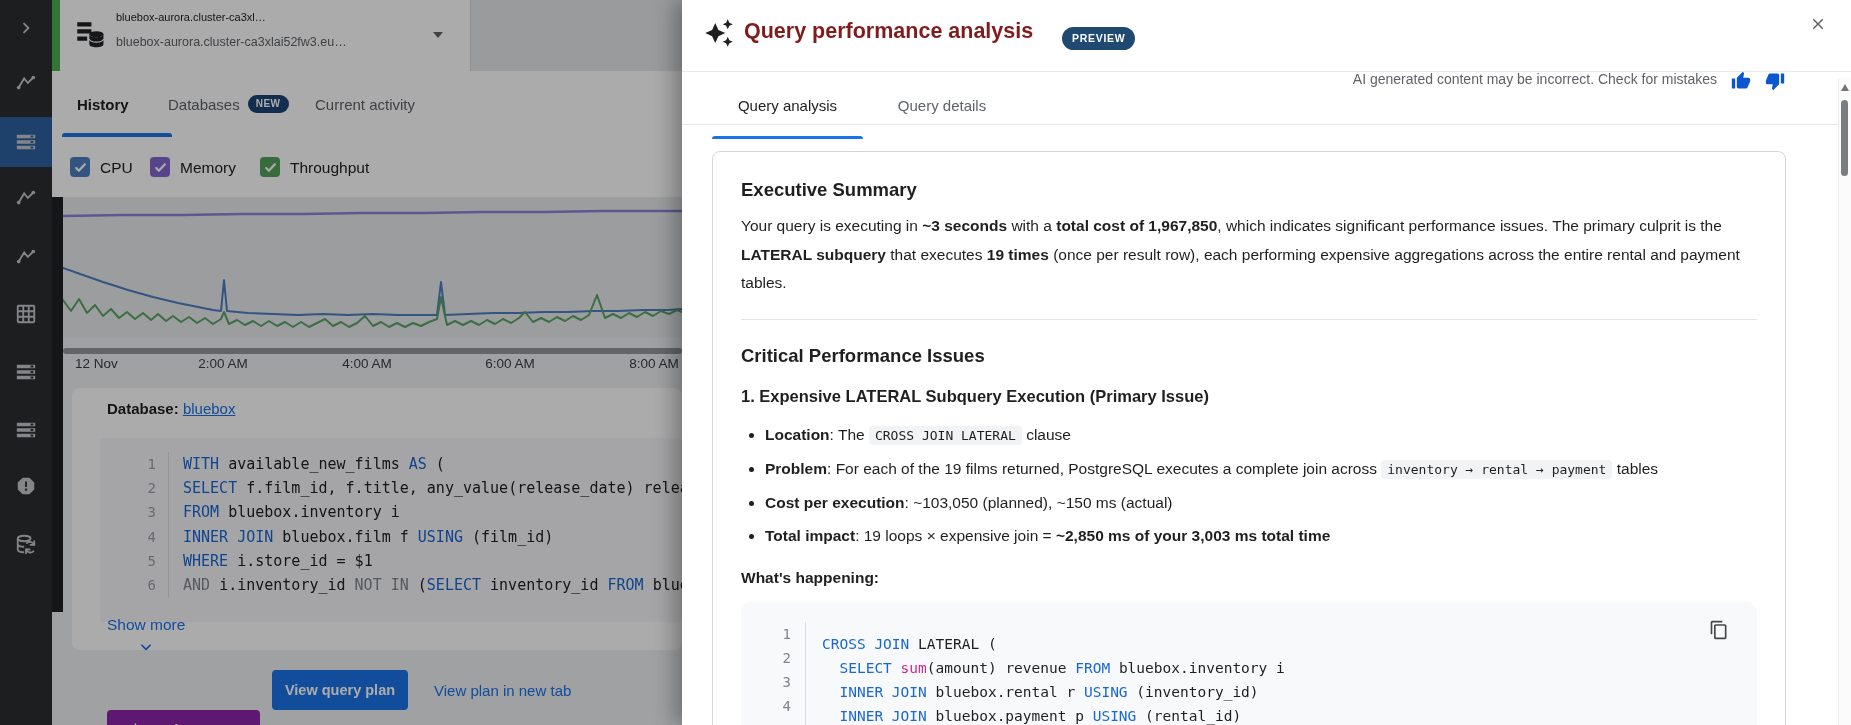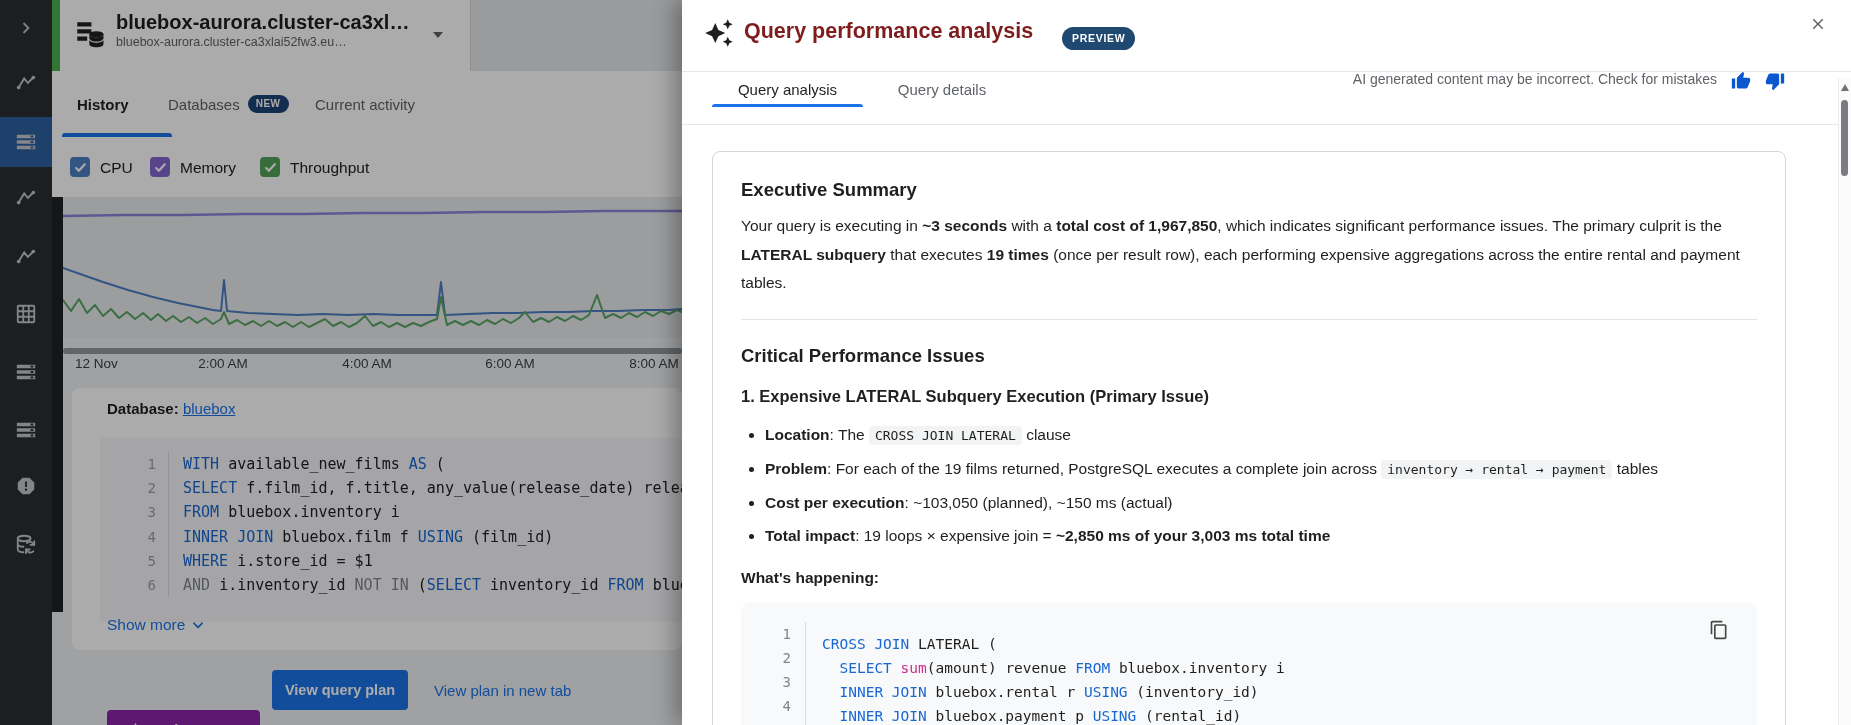--- a/index.html
+++ b/index.html
@@ -8,21 +8,21 @@
   #left{position:absolute;inset:0;width:682px;height:725px;background:#eef0f3;}
   .sidebar{position:absolute;left:0;top:0;width:52px;height:725px;background:#2b2d30;}
   .sb-item{position:absolute;left:0;width:52px;height:44px;display:flex;align-items:center;justify-content:center;color:#c4c7ca;cursor:pointer;}
   .sb-item svg{width:22px;height:22px;}
   .sb-active{background:#2d62a0;height:50px;}
   .dark-strip{position:absolute;left:52px;top:72px;width:11px;height:540px;background:#1f2123;}
   .tabstrip{position:absolute;left:52px;top:0;width:630px;height:71px;background:#e4e7ea;border-bottom:1px solid #c9cdd1;}
   .conn-tab{position:absolute;left:0;top:0;width:418px;height:71px;background:#fff;border-right:1px solid #d4d7da;cursor:pointer;}
   .green-bar{position:absolute;left:0;top:0;width:8px;height:71px;background:#4caf50;}
   .conn-ic{position:absolute;left:21px;top:18px;color:#202124;}
-  .conn-title{position:absolute;left:64px;top:11px;font-size:20px;font-weight:700;white-space:nowrap;}
+  .conn-title{position:absolute;left:64px;top:11px;font-size:11px;font-weight:400;white-space:nowrap;}
   .conn-sub{position:absolute;left:64px;top:35px;font-size:12.5px;color:#5f6368;white-space:nowrap;}
   .caret{position:absolute;left:381px;top:32px;width:0;height:0;border-left:5px solid transparent;border-right:5px solid transparent;border-top:6px solid #5f6368;}
   .tabsrow{position:absolute;left:52px;top:71px;width:630px;height:66px;background:#fff;}
   .wtab{position:absolute;top:0;height:66px;display:flex;align-items:center;font-size:15px;color:#5f6368;cursor:pointer;gap:8px;}
   .wtab.active{color:#202124;font-weight:700;}
   .hist-underline{position:absolute;left:10px;bottom:0;width:110px;height:4px;background:#1a73e8;border-radius:3px 3px 0 0;}
   .badge-new{display:inline-block;background:#1d4476;color:#fff;font-size:10px;font-weight:700;letter-spacing:.5px;padding:4px 8px;border-radius:11px;line-height:1;}
   .cbrow{position:absolute;left:52px;top:137px;width:630px;height:60px;background:#fff;}
   .cb{position:absolute;top:20px;width:20px;height:20px;border-radius:4px;display:flex;align-items:center;justify-content:center;cursor:pointer;}
   .cb svg{width:13px;height:13px;color:#fff;}
@@ -33,35 +33,35 @@
   .tick{position:absolute;top:356px;font-size:13.5px;color:#3c4043;white-space:nowrap;}
   .tick.centered{transform:translateX(-50%);}
   .dbcard{position:absolute;left:72px;top:388px;width:610px;height:262px;background:#fff;border-radius:8px;}
   .dbline{position:absolute;left:35px;top:12px;font-size:15px;}
   .dbline .lbl{font-weight:700;}
   .dblink{color:#1a73e8;text-decoration:underline;cursor:pointer;}
   .sqlblock{position:absolute;left:28px;top:50px;width:582px;height:170px;background:#f6f7f9;border-radius:4px;padding-top:14px;overflow:hidden;}
   .srow{display:flex;height:24.2px;align-items:center;}
   .snum{width:56px;padding-right:12px;text-align:right;color:#9aa0a6;font-family:"DejaVu Sans Mono",monospace;font-size:14px;flex:none;border-right:1px solid #d9dcdf;align-self:stretch;display:flex;align-items:center;justify-content:flex-end;}
   .scode{padding-left:14px;font-family:"DejaVu Sans Mono",monospace;font-size:15px;white-space:pre;color:#202124;}
-  .showmore{position:absolute;left:35px;top:228px;font-size:15.5px;font-weight:500;color:#1a73e8;cursor:pointer;display:flex;align-items:center;gap:6px;}
+  .showmore{position:absolute;left:35px;top:228px;font-size:15.5px;font-weight:500;color:#1a73e8;cursor:pointer;display:flex;align-items:center;gap:6px;flex-direction:column;}
   .btn{position:absolute;top:670px;height:40px;border:none;border-radius:4px;font-family:"Liberation Sans",sans-serif;font-size:14.5px;font-weight:600;color:#fff;display:flex;align-items:center;justify-content:center;gap:8px;cursor:pointer;}
   .btn-analyze{left:107px;width:153px;margin-top:40px;}
   .btn-viewplan{left:272px;width:136px;}
   .link-newtab{position:absolute;left:428px;top:681px;font-size:15px;font-weight:500;color:#1a73e8;cursor:pointer;background:none;border:none;font-family:"Liberation Sans",sans-serif;}
   .scrim{position:absolute;left:0;top:0;width:682px;height:725px;background:rgba(0,0,0,.33);z-index:20;}
   
   .panel{position:absolute;left:682px;top:0;width:1169px;height:725px;background:#fff;z-index:30;box-shadow:-8px 0 20px rgba(0,0,0,.3);}
   .p-header{position:absolute;left:0;top:0;width:100%;height:71px;border-bottom:1px solid #e6e8ea;}
   .spark{position:absolute;left:22px;top:18px;color:#1f1f1f;}
   .p-title{position:absolute;left:62px;top:19px;font-size:21.5px;font-weight:700;color:#7f1d1d;white-space:nowrap;}
   .badge-preview{position:absolute;left:380px;top:27px;height:23px;line-height:23px;background:#1f4971;color:#fff;font-size:10.5px;font-weight:700;letter-spacing:.7px;padding:0 10px;border-radius:12px;}
   .close-btn{position:absolute;right:18px;top:9px;width:30px;height:30px;display:flex;align-items:center;justify-content:center;color:#5f6368;cursor:pointer;background:none;border:none;}
   .p-tabs{position:absolute;left:0;top:71px;width:100%;height:53px;border-bottom:1px solid #e6e8ea;}
-  .p-tab{position:absolute;top:0;height:36px;display:flex;align-items:center;justify-content:center;font-size:15px;color:#5f6368;cursor:pointer;}
+  .p-tab{position:absolute;top:0;height:68px;display:flex;align-items:center;justify-content:center;font-size:15px;color:#5f6368;cursor:pointer;}
   .p-tab.active{color:#1f1f1f;font-weight:500;}
   .p-underline{position:absolute;left:0;bottom:0;width:100%;height:3px;background:#1a73e8;border-radius:3px 3px 0 0;}
   .disclaimer{position:absolute;top:71px;right:66px;height:53px;display:flex;gap:14px;}
   .disclaimer .txt{font-size:14px;color:#5f6368;}
   .thumb{background:none;border:none;padding:0;color:#0b57d0;cursor:pointer;display:flex;}
   .p-scrollbar{position:absolute;right:0;top:78px;width:12px;bottom:0;background:#fbfbfb;border-left:1px solid #ededed;}
   .sb-arrow{position:absolute;left:2px;top:6px;width:0;height:0;border-left:4px solid transparent;border-right:4px solid transparent;border-bottom:7px solid #6f7377;}
   .sb-thumb{position:absolute;left:2px;top:22px;width:7px;height:76px;background:#797d82;border-radius:4px;}
   .a-card{position:absolute;left:30px;top:151px;width:1074px;height:600px;border:1px solid #d3d6da;border-radius:8px;padding:27px 28px 0 28px;box-sizing:border-box;}
   .h-exec{margin:0;font-size:18.5px;font-weight:700;color:#1f1f1f;}

